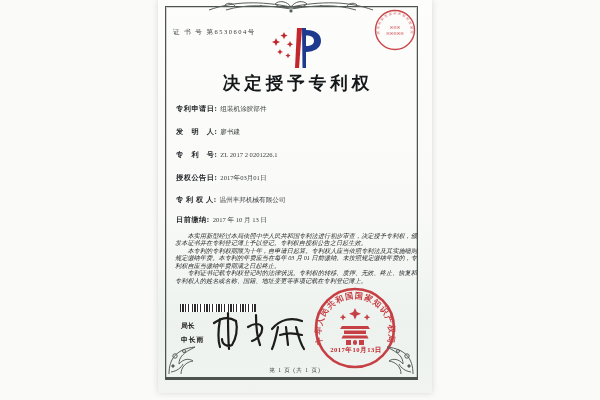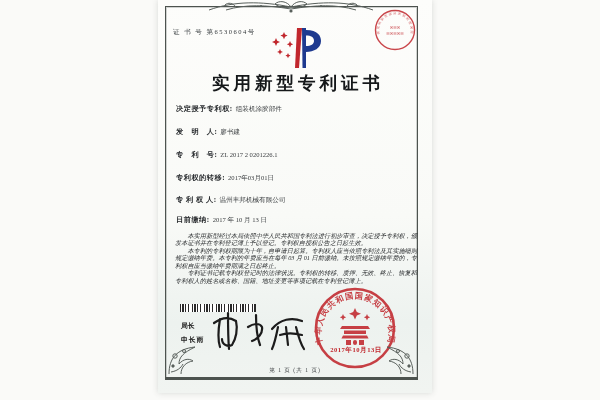--- a/index.html
+++ b/index.html
@@ -76,33 +76,33 @@
         <path d="M18 6 l1.1 2.5 2.5 1.1 -2.5 1.1 -1.1 2.5 -1.1 -2.5 -2.5 -1.1 2.5 -1.1z"></path>
         <path d="M24 15 l1 2.2 2.2 1 -2.2 1 -1 2.2 -1 -2.2 -2.2 -1 2.2 -1z"></path>
         <path d="M14 23 l.9 2 2 .9 -2 .9 -.9 2 -.9 -2 -2 -.9 2 -.9z"></path>
         <path d="M22 27 l.8 1.8 1.8.8 -1.8.8 -.8 1.8 -.8 -1.8 -1.8 -.8 1.8 -.8z"></path>
         <path d="M31 2 L36 2 L33 42 L29 42 Z"></path>
       </g>
       <path d="M36 2 L40 2 L40 42 L36.5 42 Z" fill="#1e3a8f"></path>
       <path d="M40 4 C52 4 55 10 55 15 C55 22 48 26 40 26 L40 20 C45 20 48 18 48 15 C48 11 45 9.5 40 9.5 Z" fill="#1e3a8f"></path>
     </svg>
 
-    <div id="title" class="abs">实用新型专利证书</div>
+    <div id="title" class="abs">决定授予专利权</div>
 
     <div class="frow abs" style="top:104px;">
-      <span class="lab">决定授予专利权:</span><span class="val">组装机涂胶部件</span>
+      <span class="lab">专利申请日:</span><span class="val">组装机涂胶部件</span>
     </div>
     <div class="frow abs" style="top:127px;">
       <span class="lab">发　明　人:</span><span class="val">廖书建</span>
     </div>
     <div class="frow abs" style="top:150px;">
       <span class="lab">专　利　号:</span><span class="val">ZL 2017 2 0201226.1</span>
     </div>
     <div class="frow abs" style="top:172.5px;">
-      <span class="lab">专利权的转移:</span><span class="val">2017年03月01日</span>
+      <span class="lab">授权公告日:</span><span class="val">2017年03月01日</span>
     </div>
     <div class="frow abs" style="top:195px;">
       <span class="lab">专 利 权 人:</span><span class="val">温州丰邦机械有限公司</span>
     </div>
     <div class="frow abs" style="top:214.5px;">
       <span class="lab">日前缴纳:</span><span class="val">2017 年 10 月 13 日</span>
     </div>
 
     <div id="bodytext" class="abs">
       <p>本实用新型经过本局依照中华人民共和国专利法进行初步审查，决定授予专利权，颁发本证书并在专利登记簿上予以登记。专利权自授权公告之日起生效。</p>

